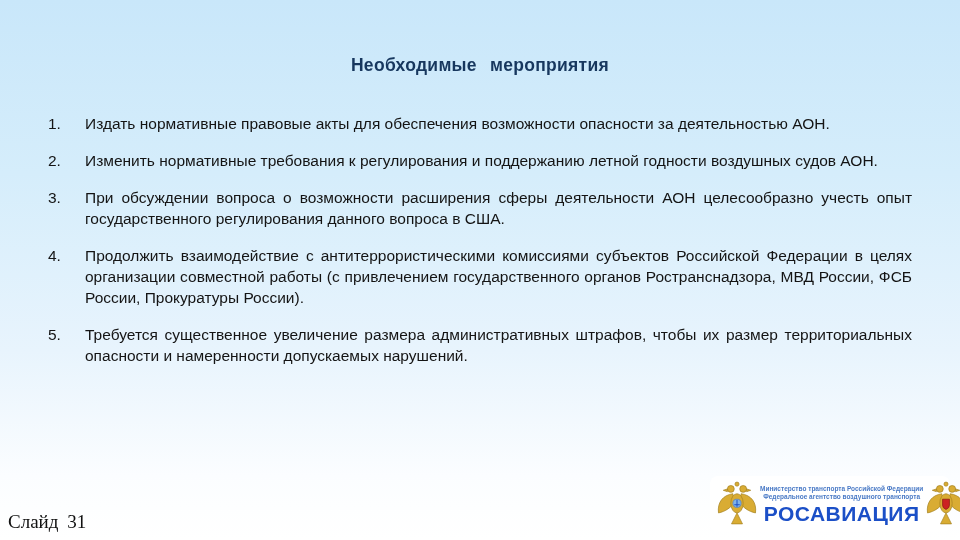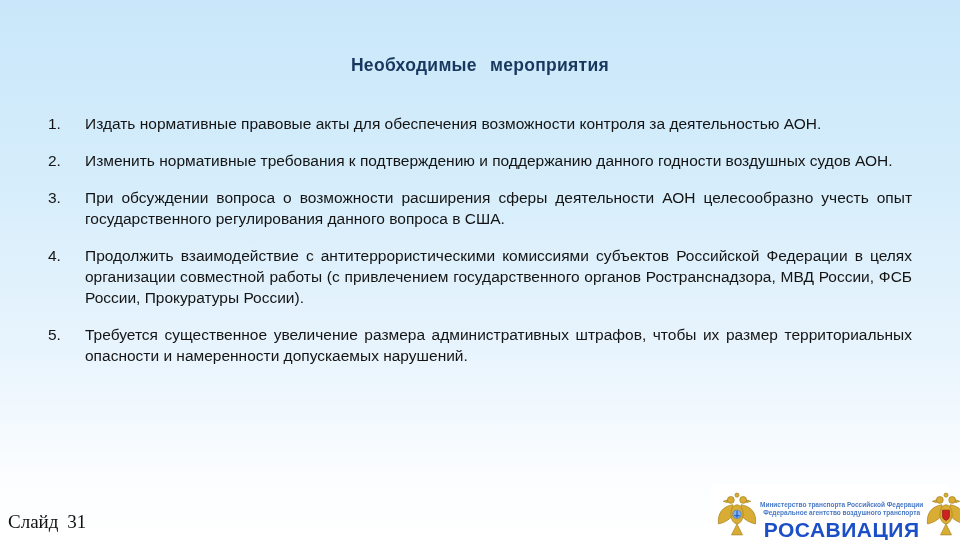--- a/index.html
+++ b/index.html
@@ -56,27 +56,27 @@
     left: 8px;
     bottom: 7px;
     font-family: "Liberation Serif", serif;
     font-size: 19px;
     color: #111111;
     word-spacing: 4px;
   }
   .logo-block {
     position: absolute;
     right: 10px;
-    bottom: 0;
+    bottom: 8px;
     width: 240px;
     height: 56px;
     background: #ffffff;
     border-radius: 8px;
     display: flex;
-    align-items: flex-end;
+    align-items: center;
     justify-content: space-between;
     padding: 0 4px;
     box-sizing: border-box;
   }
   .emblem {
     flex: 0 0 46px;
     height: 50px;
     display: flex;
     align-items: center;
     justify-content: center;
@@ -105,25 +105,25 @@
 </head>
 <body>
 
 <div class="slide">
 
   <div class="slide-title">Необходимые  мероприятия</div>
 
   <div class="measures-list">
     <div class="list-item">
       <span class="list-item-number">1.</span>
-      <span class="list-item-text">Издать нормативные правовые акты для обеспечения возможности контроля за деятельностью АОН.</span>
+      <span class="list-item-text">Издать нормативные правовые акты для обеспечения возможности опасности за деятельностью АОН.</span>
     </div>
     <div class="list-item">
       <span class="list-item-number">2.</span>
-      <span class="list-item-text">Изменить нормативные требования к подтверждению и поддержанию данного годности воздушных судов АОН.</span>
+      <span class="list-item-text">Изменить нормативные требования к регулирования и поддержанию летной годности воздушных судов АОН.</span>
     </div>
     <div class="list-item">
       <span class="list-item-number">3.</span>
       <span class="list-item-text">При обсуждении вопроса о возможности расширения сферы деятельности АОН целесообразно учесть опыт государственного регулирования данного вопроса в США.</span>
     </div>
     <div class="list-item">
       <span class="list-item-number">4.</span>
       <span class="list-item-text">Продолжить взаимодействие с антитеррористическими комиссиями субъектов Российской Федерации в целях организации совместной работы (с привлечением государственного органов Ространснадзора, МВД России, ФСБ России, Прокуратуры России).</span>
     </div>
     <div class="list-item">

